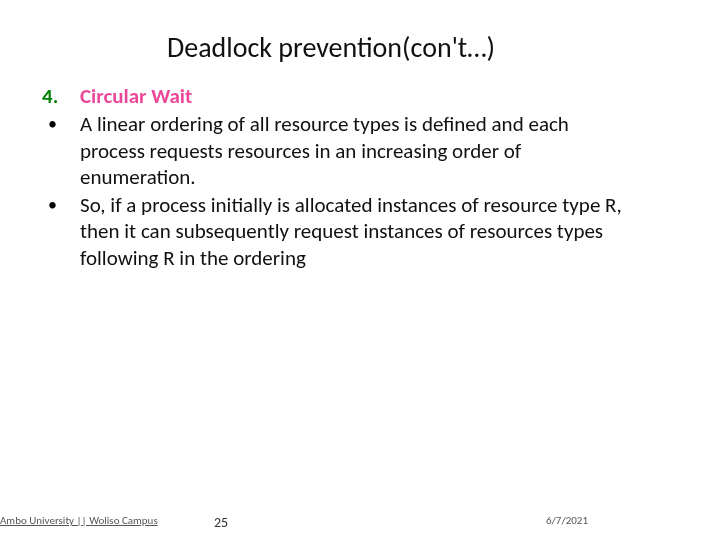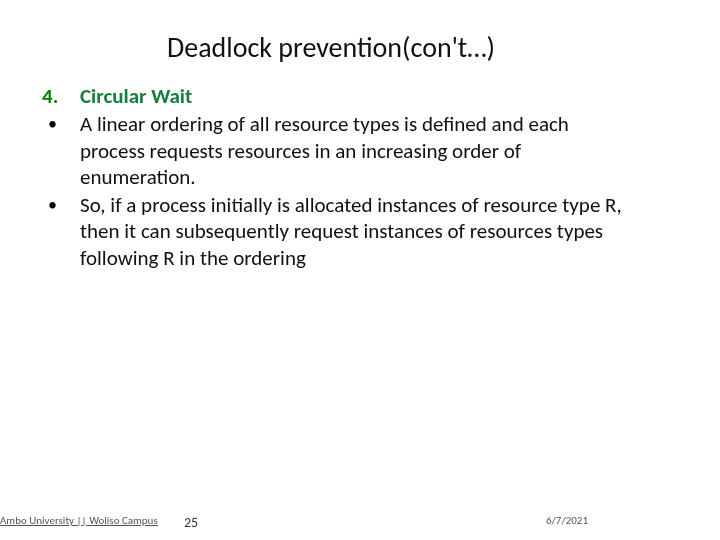--- a/index.html
+++ b/index.html
@@ -27,30 +27,30 @@
     margin-bottom: 2px;
   }
   .marker {
     flex: 0 0 44px;
     text-align: left;
     padding-left: 6px;
   }
   .marker.green { color: #008000; font-weight: 700; }
   .marker.bullet { color: #000; font-size: 18px; padding-top: 2px; padding-left: 12px; }
   .text { flex: 1; }
-  .text.bold { font-weight: 700; color: #15803d; }
+  .text.bold { font-weight: 700; color: #ec4899; }
   .footer {
     position: absolute;
     left: 0; right: 0; bottom: 26px;
     display: flex;
     align-items: baseline;
     font-size: 11px;
     color: #555;
   }
-  .footer .page { position: absolute; left: 184px; font-size: 14px; color: #333; }
+  .footer .page { position: absolute; left: 214px; font-size: 14px; color: #333; }
   .footer .center { position: absolute; left: 0; right: 0; text-align: left; text-decoration: underline; }
   .footer .date { position: absolute; right: 64px; }
 </style>
 </head>
 <body>
 
 <div class="slide">
 
   <h1 class="title">Deadlock prevention(con't…)</h1>
 

